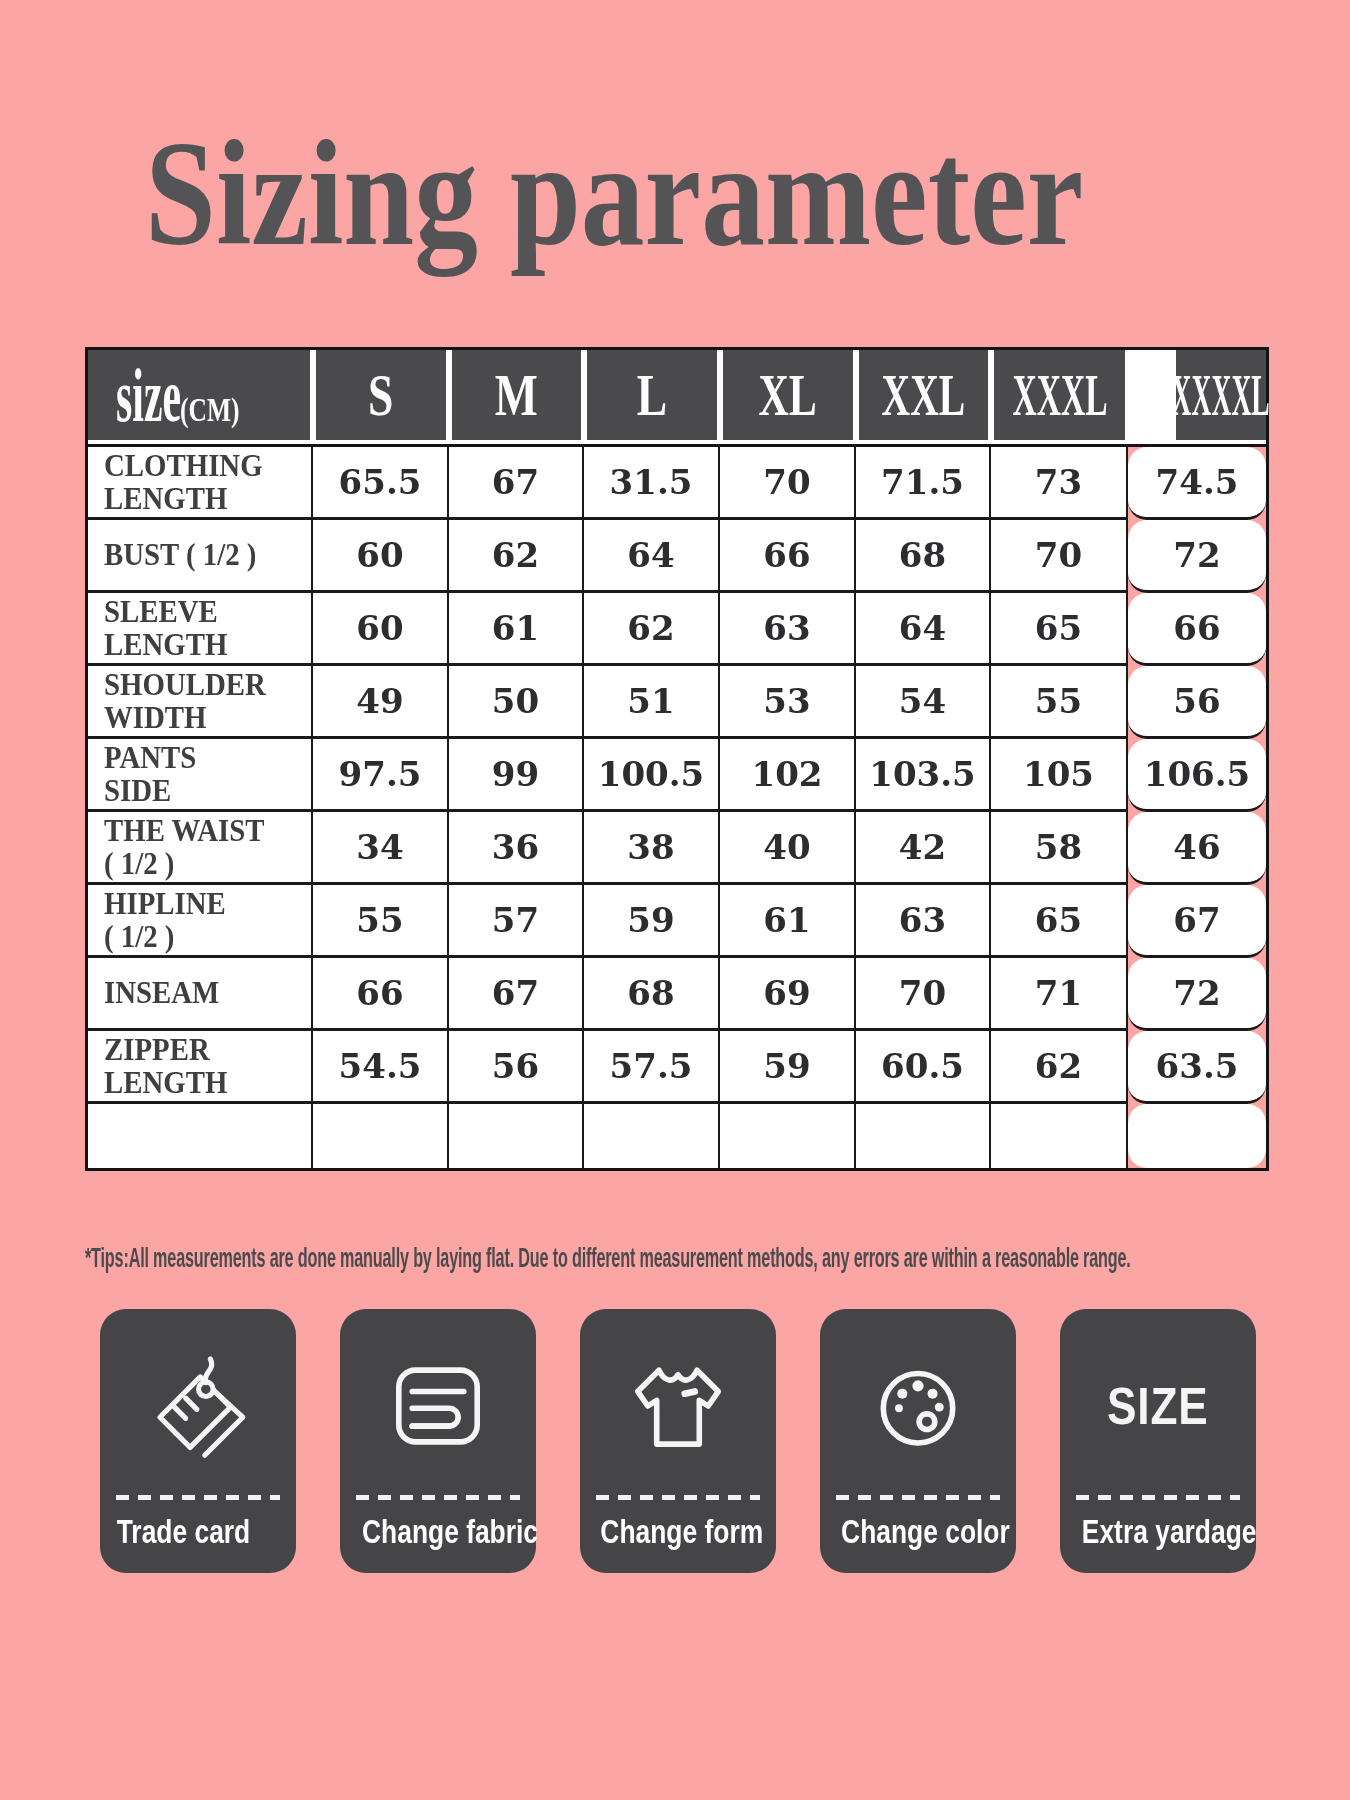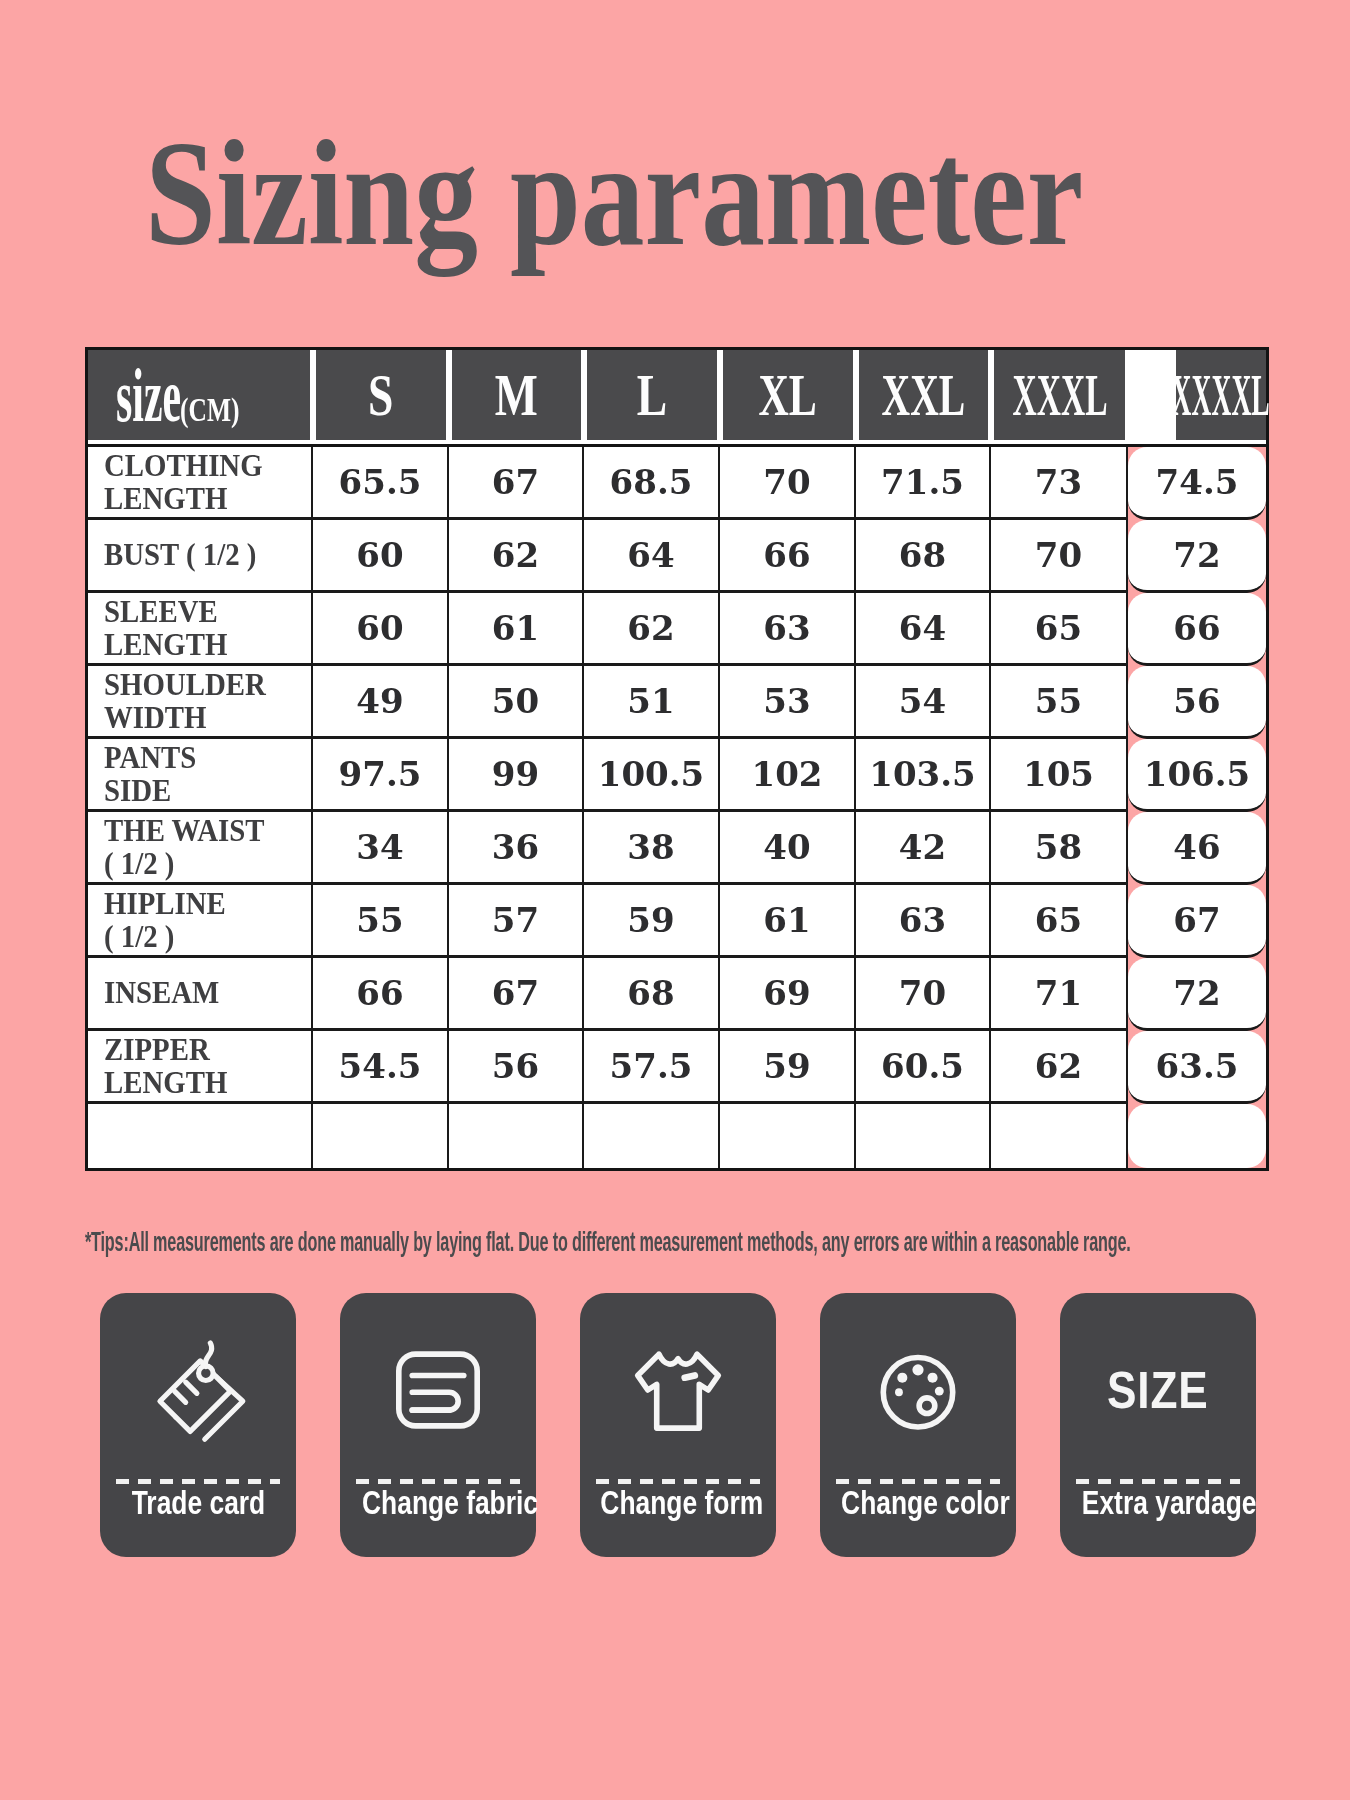--- a/index.html
+++ b/index.html
@@ -59,37 +59,37 @@
     display:inline-block; font-family:"Liberation Serif","DejaVu Serif",serif;
     font-weight:bold; font-size:31px; line-height:1.08; color:#3f3f41;
     transform:scaleX(0.93); transform-origin:left center; white-space:nowrap;
   }
   td.val {
     text-align:center; font-family:"DejaVu Serif",serif; font-weight:600;
     font-size:34px; color:#2d2d2f;
   }
 
   
-  .tips { margin:56px 0 0 85px; height:34px; white-space:nowrap; }
+  .tips { margin:72px 0 0 85px; height:34px; white-space:nowrap; }
   .tips-inner {
     display:inline-block; font-weight:bold; font-size:27px; color:#4b4b4d;
     letter-spacing:-0.3px; transform:scaleX(0.60); transform-origin:left center;
   }
 
   
   .cards { margin:32px 0 0 100px; display:flex; gap:44px; }
   .card {
     width:196px; height:264px; background:#454548; border-radius:26px;
     display:flex; flex-direction:column; box-sizing:border-box;
   }
   .card-icon { height:178px; display:flex; align-items:center; justify-content:center; padding-top:8px; }
   .card-icon svg { width:112px; height:112px; }
   .dash { height:5px; margin:0 16px;
     background:repeating-linear-gradient(90deg,#f1f1f1 0 13px, transparent 13px 22px); }
-  .card-label { text-align:center; white-space:nowrap; }
+  .card-label { margin-top:13px; text-align:left; white-space:nowrap; }
   .card-label span {
     display:inline-block; font-weight:bold; font-size:33px; color:#ffffff;
     transform:scaleX(0.80); transform-origin:center;
   }
   .size-glyph {
     font-weight:bold; font-size:52px; color:#f5f5f5; letter-spacing:1px;
     transform:scaleX(0.85);
   }
 </style>
 </head>
@@ -155,21 +155,21 @@
               <span class="col-inner">XXXXL</span>
             </div>
           </th>
       </tr>
     </thead>
     <tbody>
         <tr>
           <td class="rowlabel"><div class="rl-inner"><div>CLOTHING</div><div>LENGTH</div></div></td>
           <td class="val">65.5</td>
           <td class="val">67</td>
-          <td class="val">68.5</td>
+          <td class="val">31.5</td>
           <td class="val">70</td>
           <td class="val">71.5</td>
           <td class="val">73</td>
           <td class="val">74.5</td>
         </tr>
         <tr>
           <td class="rowlabel"><div class="rl-inner"><div>BUST ( 1/2 )</div></div></td>
           <td class="val">60</td>
           <td class="val">62</td>
           <td class="val">64</td>

